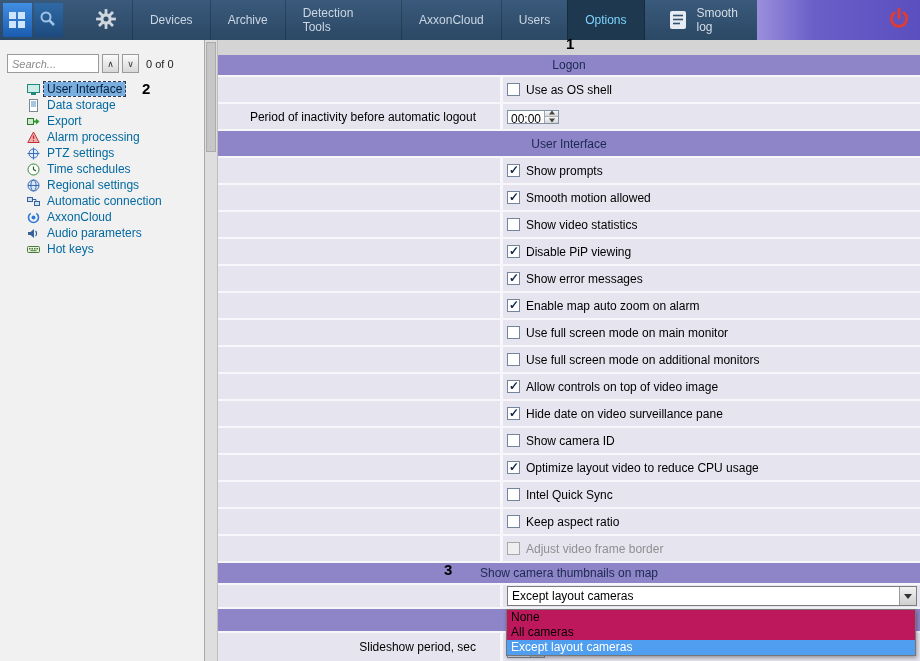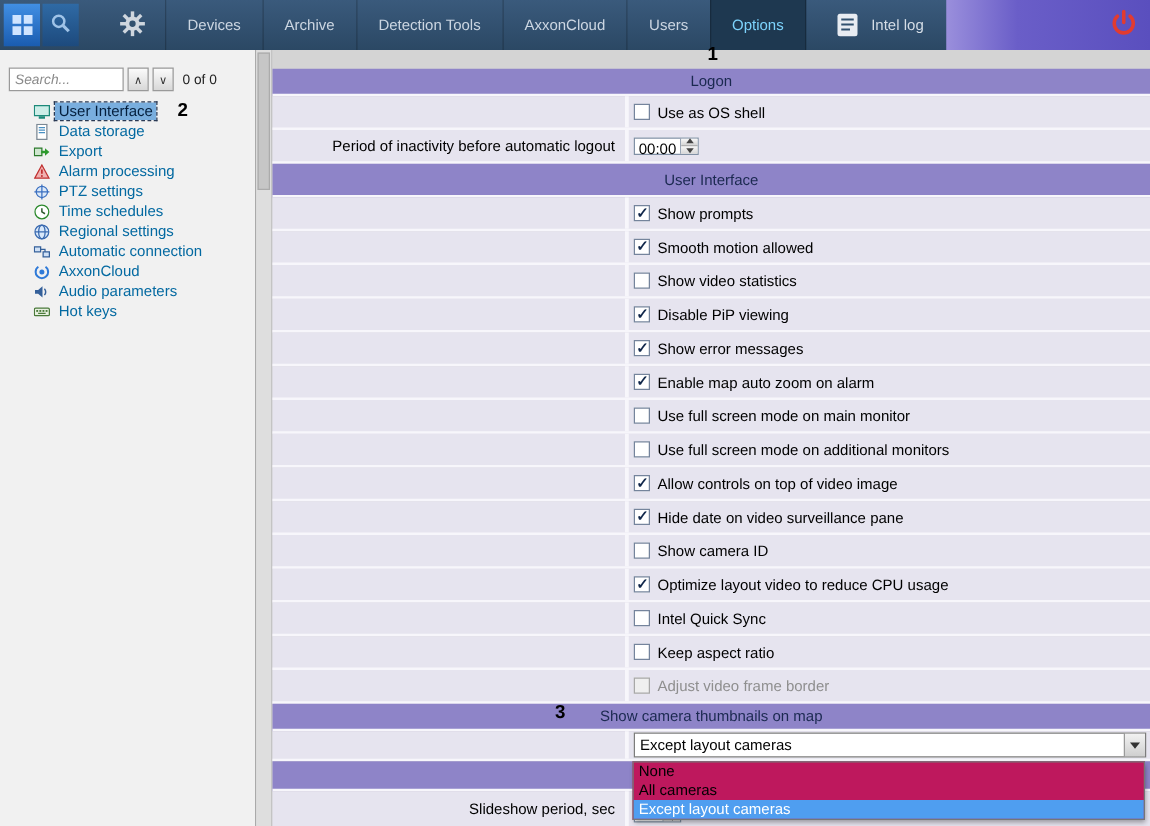--- a/index.html
+++ b/index.html
@@ -45,21 +45,21 @@
 
   
   .content { position:relative; width:702px; background:#d4d4d4; }
   .topgap { height:15px; }
   .sec-header { height:22px; background:#8e84c8; border-bottom:2px solid #f7f6fb; display:flex; align-items:center; justify-content:center; color:#1b2950; }
   .sec-header.tall { height:27px; }
   .sec-header.h24 { height:24px; }
   .row { display:flex; height:27px; background:#e6e4ef; border-bottom:2px solid #f7f6fb; }
   .row.h24 { height:24px; }
   .row.h28 { height:28px; border-bottom:none; }
-  .lbl { width:285px; display:flex; align-items:center; justify-content:flex-end; padding-right:8px; border-right:3px solid #f7f6fb; color:#000; }
+  .lbl { width:285px; display:flex; align-items:center; justify-content:flex-end; padding-right:24px; border-right:3px solid #f7f6fb; color:#000; }
   .ctl { flex:1; display:flex; align-items:center; padding-left:4px; color:#000; }
   .cb { width:13px; height:13px; background:#fff; border:1px solid #75849c; margin-right:6px; position:relative; flex:0 0 13px; cursor:pointer; }
   .cb.checked::after { content:"\2713"; position:absolute; left:1px; top:-2px; font-size:12px; font-weight:bold; color:#10264a; }
   .row.disabled .cbl { color:#8f8f8f; }
   .row.disabled .cb { border-color:#a8a8a8; background:#efefef; }
   .spin { display:inline-flex; height:14px; border:1px solid #8090a5; background:#fff; }
   .spin-val { min-width:34px; padding:0 3px; line-height:17px; }
   .spin.small .spin-val { min-width:22px; }
   .stepper { display:flex; flex-direction:column; width:14px; border-left:1px solid #9aa5b5; }
   .st { position:relative; flex:1; background:linear-gradient(#f8f8f8,#d6d6d6); cursor:pointer; }
@@ -125,21 +125,21 @@
       <span class="syslog-icon">
         <svg width="22" height="22" viewBox="0 0 22 22">
             <rect x="3" y="2" width="16" height="18" rx="2" fill="#e8ecf2"></rect>
             <g stroke="#31506e" stroke-width="1.6">
               <line x1="6" y1="6.5" x2="16" y2="6.5"></line>
               <line x1="6" y1="10.5" x2="16" y2="10.5"></line>
               <line x1="6" y1="14.5" x2="13" y2="14.5"></line>
             </g>
           </svg>
       </span>
-      <span>Intel log</span>
+      <span>Smooth log</span>
     </div>
     <div class="power-zone">
       <div class="power-btn">
         <span>
           <svg width="24" height="24" viewBox="0 0 22 22">
               <path d="M11 2 v8" stroke="#e23b30" stroke-width="2.6" stroke-linecap="round"></path>
               <path d="M6.4 5.4 A7 7 0 1 0 15.6 5.4" fill="none" stroke="#e23b30" stroke-width="2.6" stroke-linecap="round"></path>
             </svg>
         </span>
       </div>

